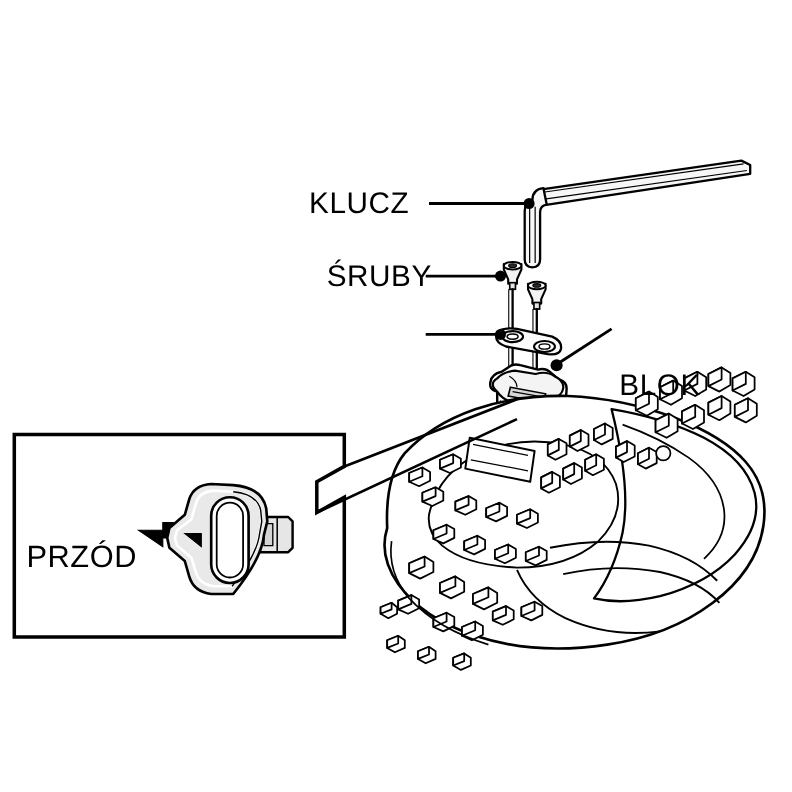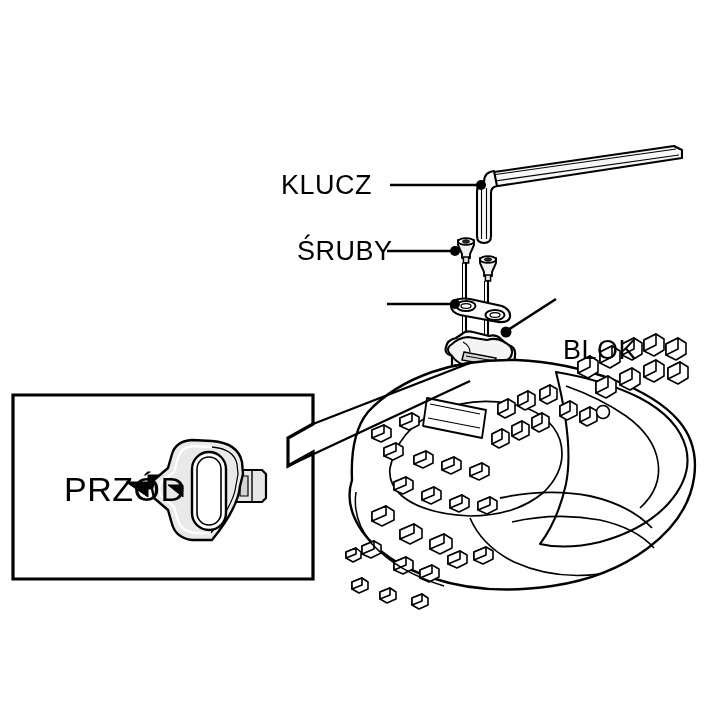--- a/index.html
+++ b/index.html
@@ -29,21 +29,21 @@
     font-weight: 400;
     color: #000000;
     white-space: nowrap;
     letter-spacing: 0.5px;
     line-height: 1;
   }
   #label-klucz      { left: 281px; top: 172px; }
   #label-sruby      { left: 297px; top: 238px; }
   #label-podkladka  { left: 211px; top: 291px; }
   #label-blok       { left: 563px; top: 293px; margin-top: 44px; }
-  #label-przod      { left: 24px;  top: 472px; font-size: 34px; margin-left: 40px; }
+  #label-przod      { left: 24px;  top: 492px; font-size: 28px; }
 </style>
 </head>
 <body>
 
 <div id="canvas">
 
   <svg class="svg-layer" viewBox="0 0 720 720">
 
     <defs>
       <g id="lug-a">

